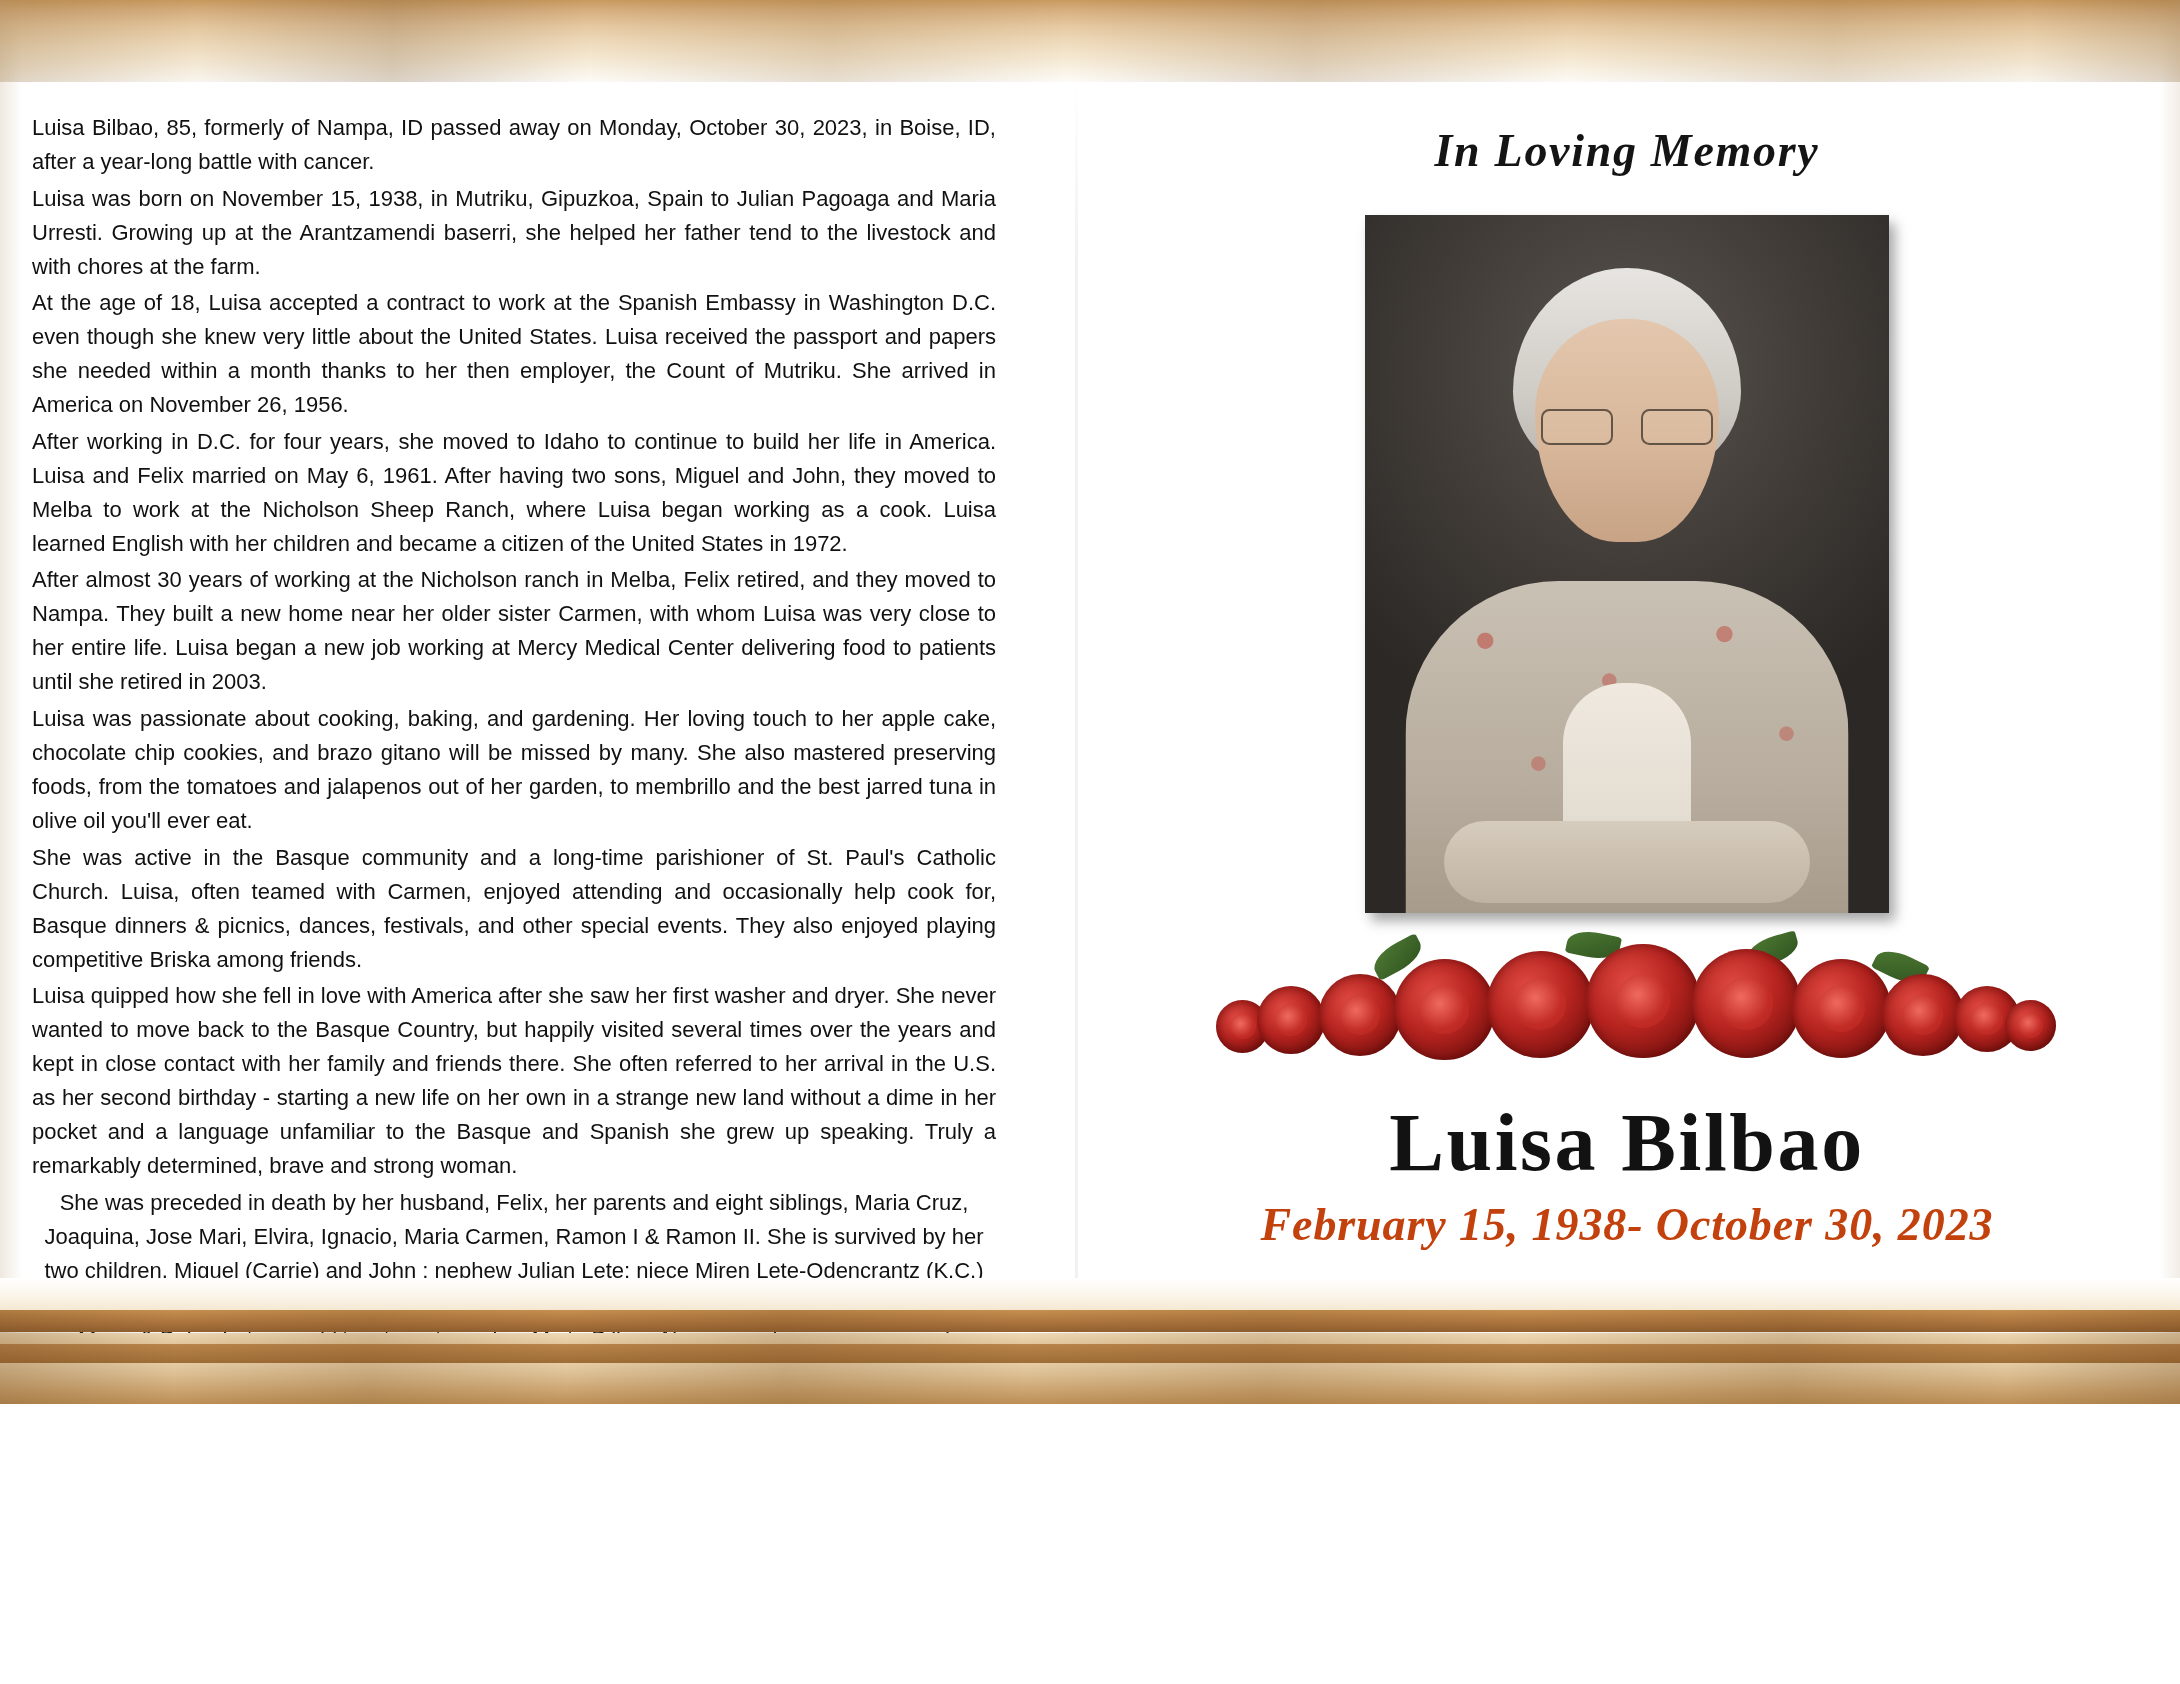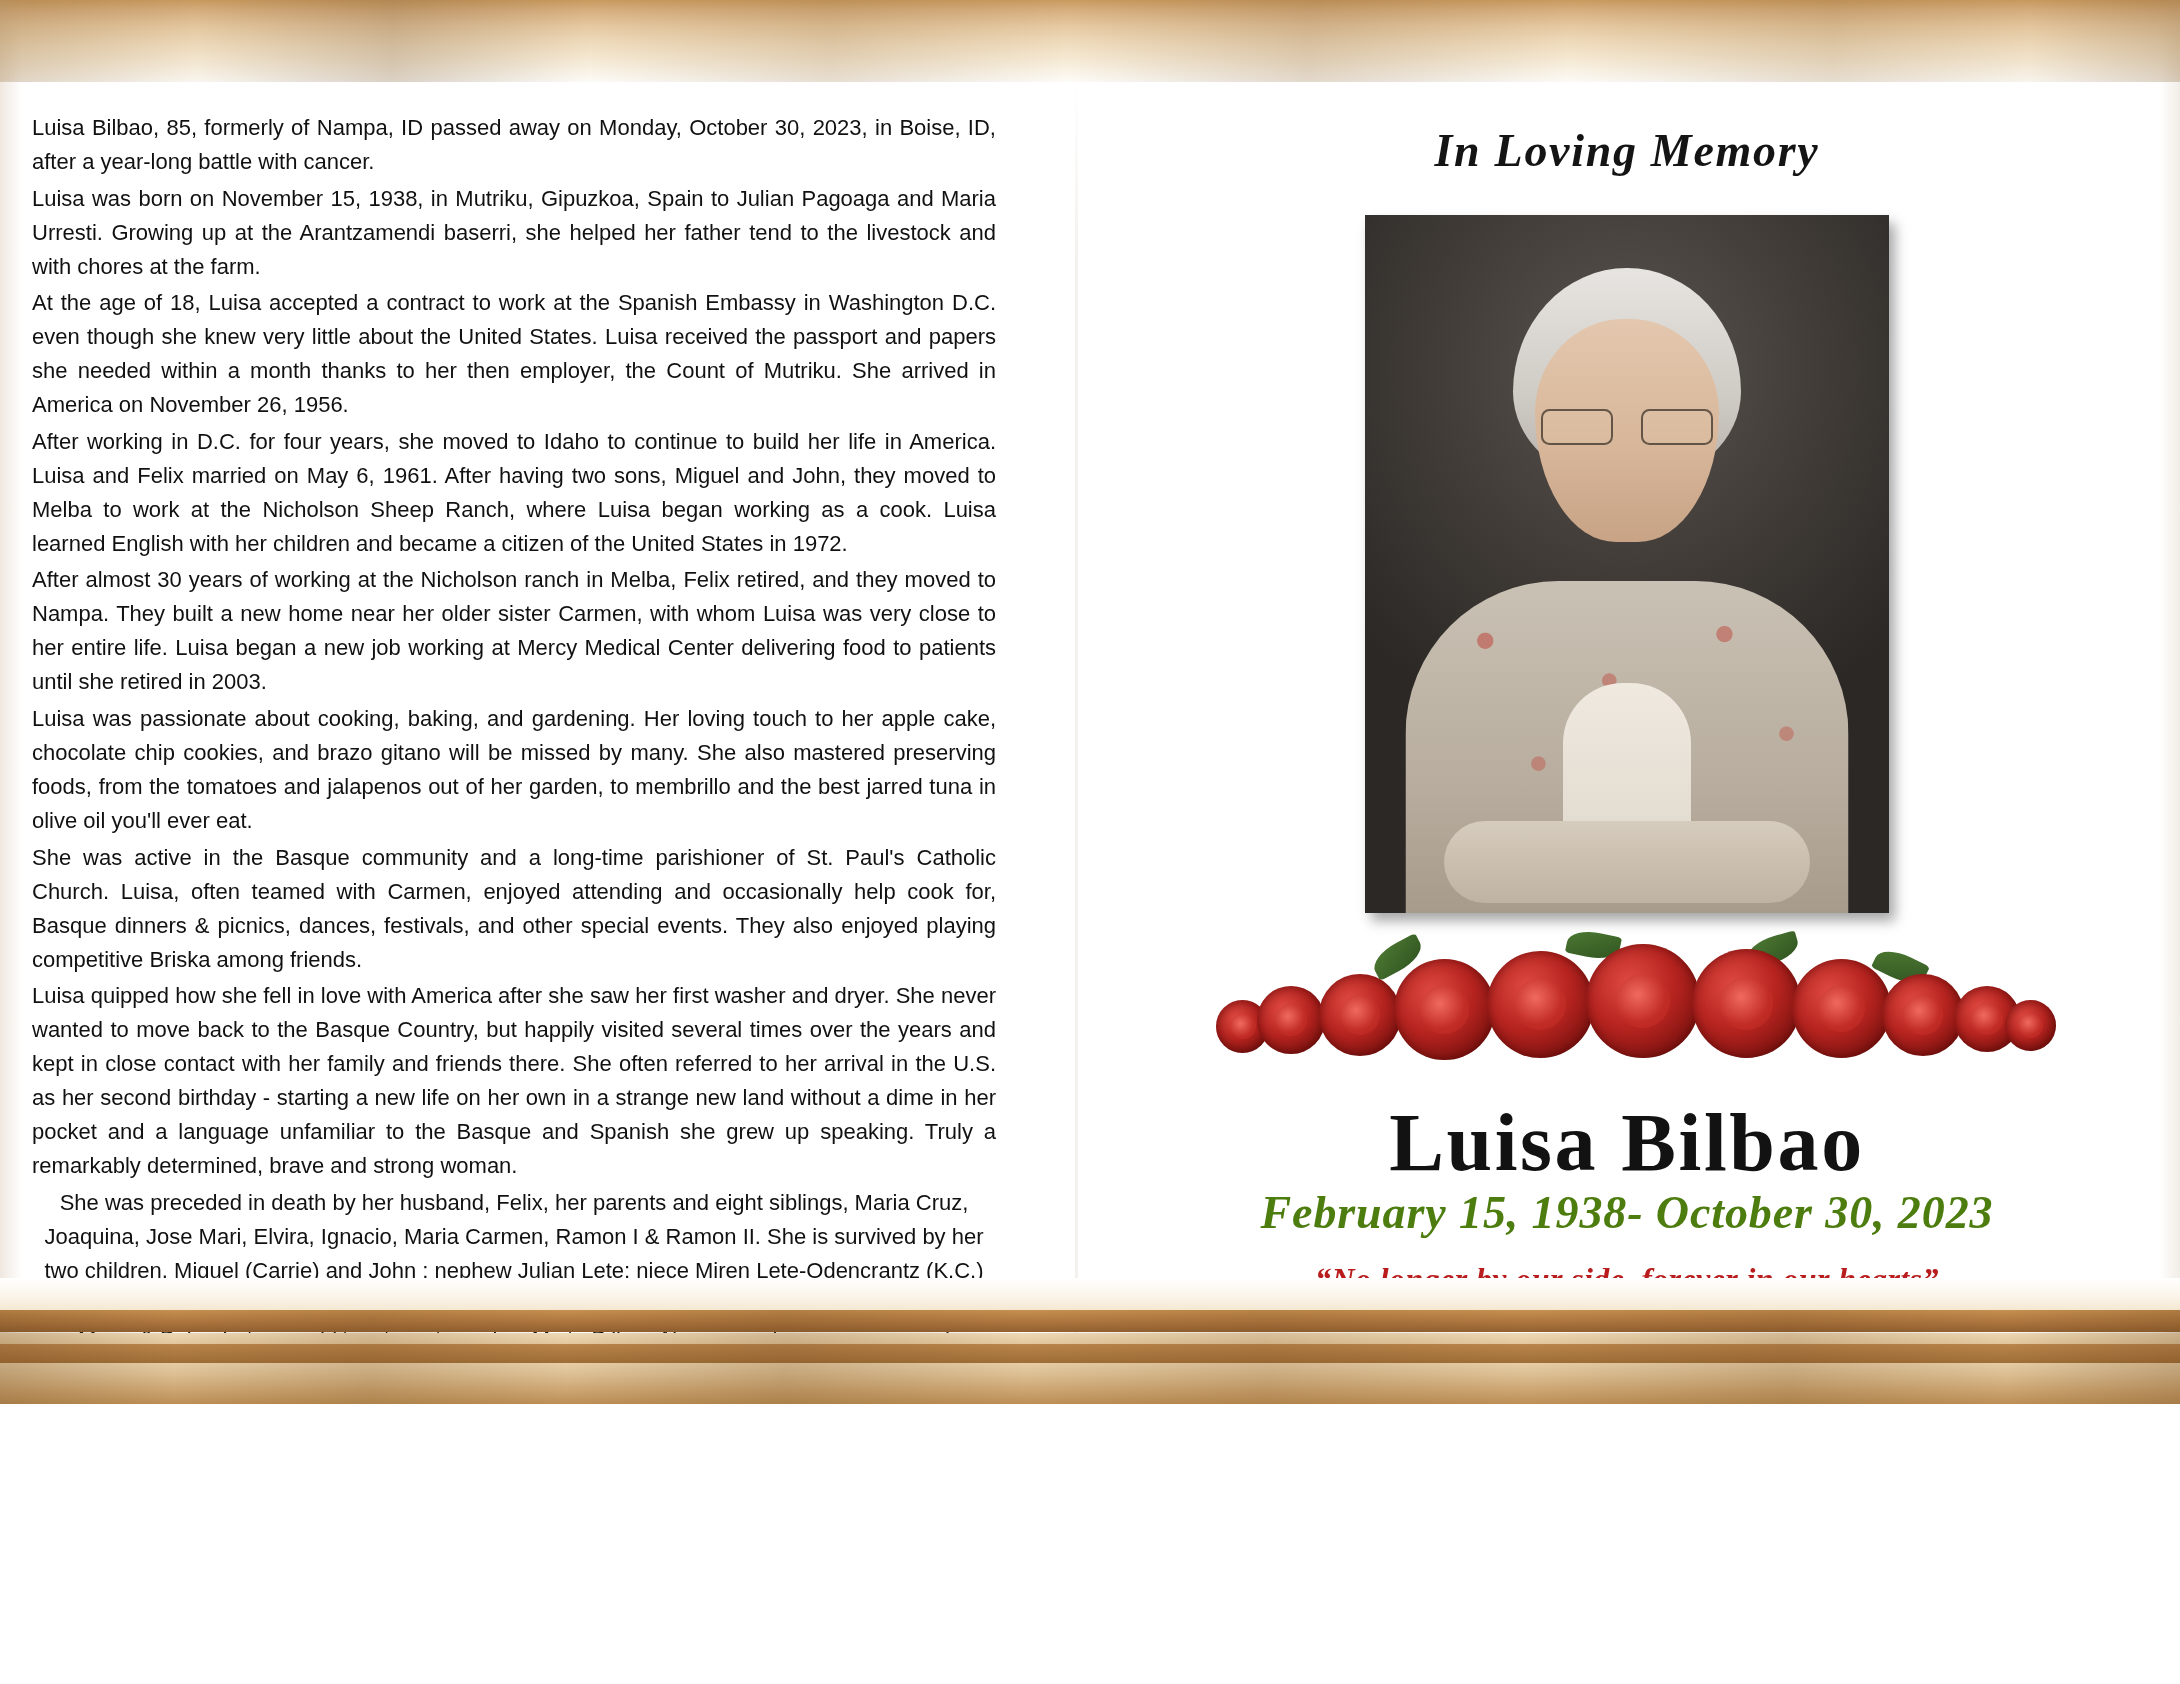--- a/index.html
+++ b/index.html
@@ -281,27 +281,27 @@
   .name {
     margin-top: 22px;
     font-family: "Liberation Serif", serif;
     font-weight: bold;
     font-size: 82px;
     letter-spacing: 2.6px;
     color: #121212;
     line-height: 1.05;
   }
   .dates {
-    margin-top: 0;
+    margin-top: 12px;
     font-family: "Liberation Serif", serif;
     font-style: italic;
     font-weight: bold;
     font-size: 46px;
     letter-spacing: 0.9px;
-    color: #4d7c0f;
+    color: #c2410c;
   }
   .quote {
     margin-top: 22px;
     font-family: "Liberation Serif", serif;
     font-style: italic;
     font-weight: bold;
     font-size: 32px;
     letter-spacing: 0.4px;
     color: #b91c1c;
   }

